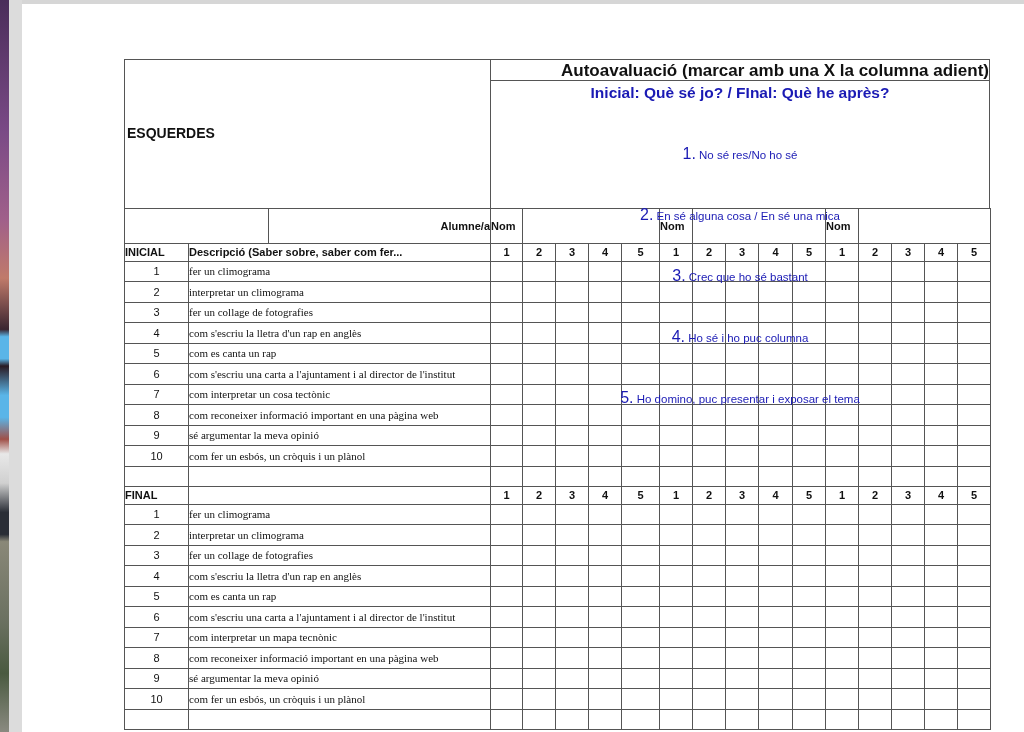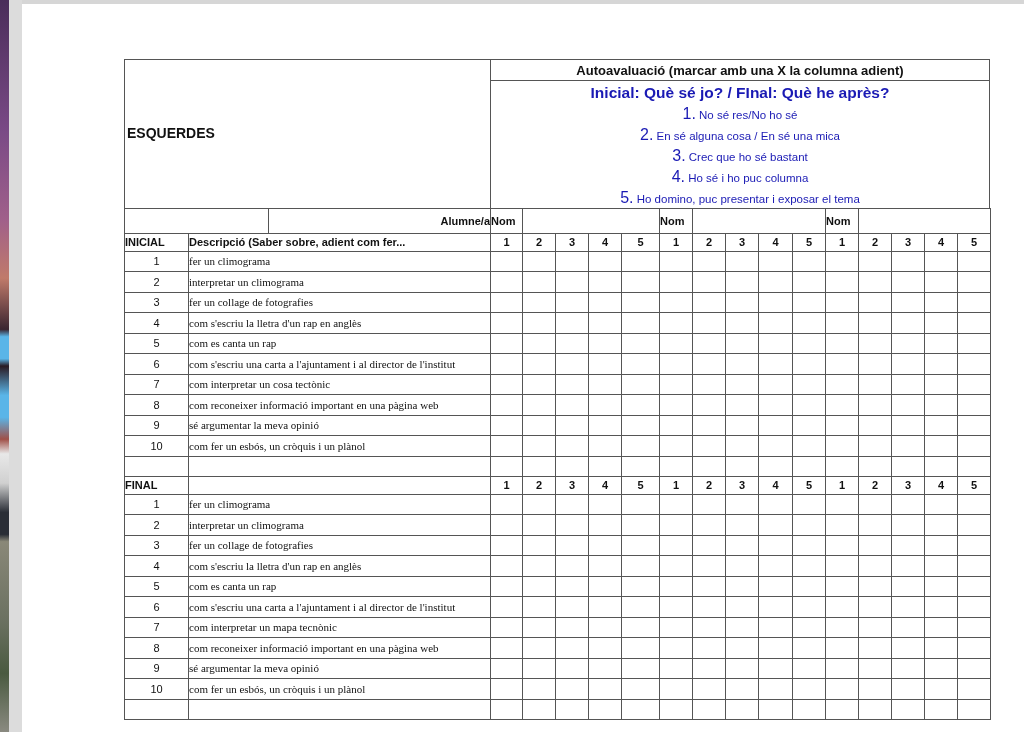--- a/index.html
+++ b/index.html
@@ -35,46 +35,46 @@
     position: absolute; left: 0; top: 0; width: 366px; height: 149px;
     border-right: 1px solid #555; box-sizing: border-box;
   }
   .title-text {
     position: absolute; left: 2px; top: 65px;
     font-size: 14px; font-weight: bold; color: #111;
   }
   .legend-cell { position: absolute; left: 366px; top: 0; right: 0; height: 149px; }
   .legend-head {
     height: 21px; border-bottom: 1px solid #555; box-sizing: border-box;
-    text-align: center; font-size: 13px; font-weight: bold; line-height: 21px; color: #111;
+    text-align: right; font-size: 17px; font-weight: bold; line-height: 21px; color: #111;
   }
   .legend-sub {
     text-align: center; color: #1a1ab4; font-weight: bold; font-size: 15.5px; line-height: 20px; margin-top: 2px;
   }
   .legend-item {
-    text-align: center; color: #1a1ab4; font-size: 11.5px; line-height: 21px; height: 21px;
+    text-align: center; color: #1a1ab4; font-size: 11.5px; line-height: 21px; height: 21px; margin-top: 40px;
   }
   .legend-item .num { font-size: 16px; }
   
   table.grid {
     border-collapse: collapse; table-layout: fixed; width: 866px;
   }
   table.grid td {
     border: 1px solid #555; padding: 0; overflow: hidden; white-space: nowrap;
     height: 19.3px; box-sizing: border-box; font-size: 11px; color: #111;
   }
   td.hdr-num { text-align: center; font-weight: bold; font-size: 11px; }
   td.sec-label { font-weight: bold; font-size: 11.5px; padding-left: 2px; }
   td.desc-head { font-weight: bold; font-size: 11.5px; padding-left: 3px; }
   td.row-num { text-align: center; font-size: 13px; }
   td.row-desc { font-family: "Liberation Serif", serif; font-size: 11.5px; padding-left: 3px; }
   td.alumne { text-align: right; font-weight: bold; font-size: 11.5px; padding-right: 2px; }
   td.nom { font-weight: bold; font-size: 11.5px; padding-left: 2px; }
   td.cb { cursor: pointer; }
-  tr.alrow td { height: 25px; }
+  tr.alrow td { height: 35px; }
   tr.hrow td { height: 17.5px; }
   tr.drow td { height: 20.5px; }
 </style>
 </head>
 <body>
 
 <div class="top-bar"></div>
 <div class="bg-strip"></div>
 <div class="gutter"></div>
 <div class="page"></div>
@@ -124,21 +124,21 @@
           <td class="alumne">Alumne/a</td>
           <td class="nom">Nom</td>
           <td class="cb" colspan="4"></td>
           <td class="nom">Nom</td>
           <td class="cb" colspan="4"></td>
           <td class="nom">Nom</td>
           <td class="cb" colspan="4"></td>
         </tr>
         <tr class="hrow">
           <td class="sec-label">INICIAL</td>
-          <td class="desc-head" colspan="2">Descripció (Saber sobre, adient com fer...</td>
+          <td class="desc-head" colspan="2">Descripció (Saber sobre, saber com fer...</td>
           <td class="hdr-num">1</td>
           <td class="hdr-num">2</td>
           <td class="hdr-num">3</td>
           <td class="hdr-num">4</td>
           <td class="hdr-num">5</td>
           <td class="hdr-num">1</td>
           <td class="hdr-num">2</td>
           <td class="hdr-num">3</td>
           <td class="hdr-num">4</td>
           <td class="hdr-num">5</td>

